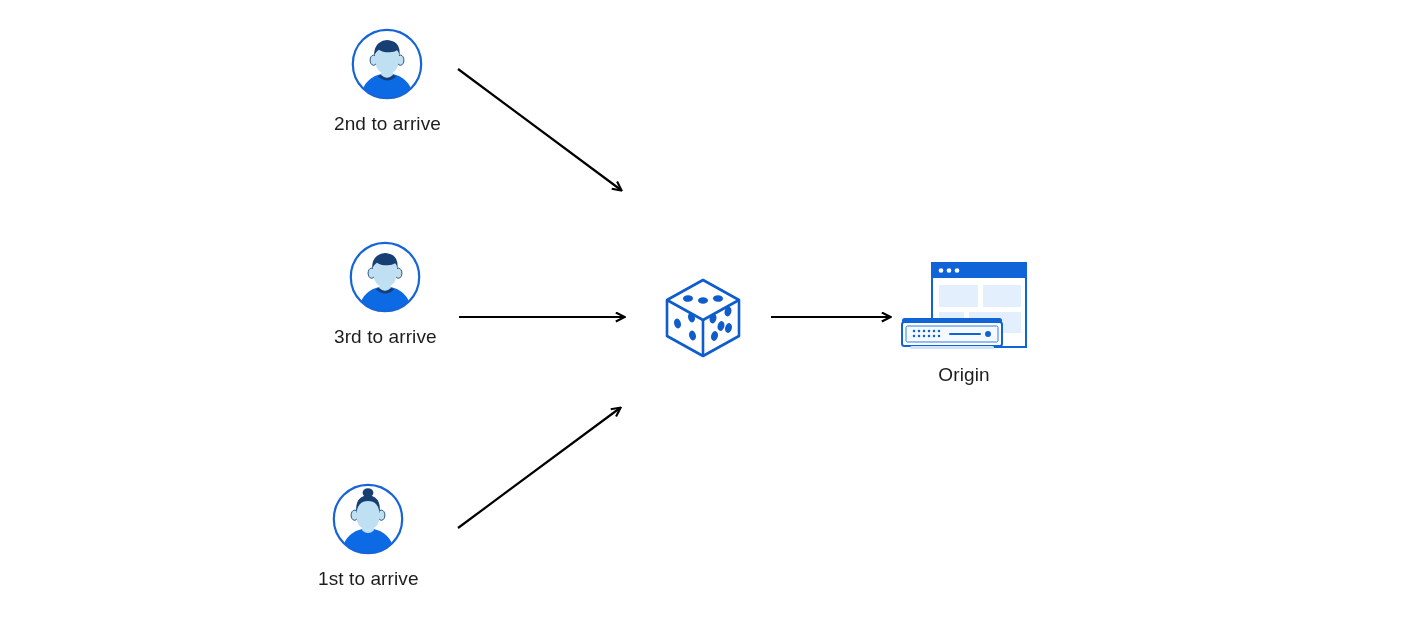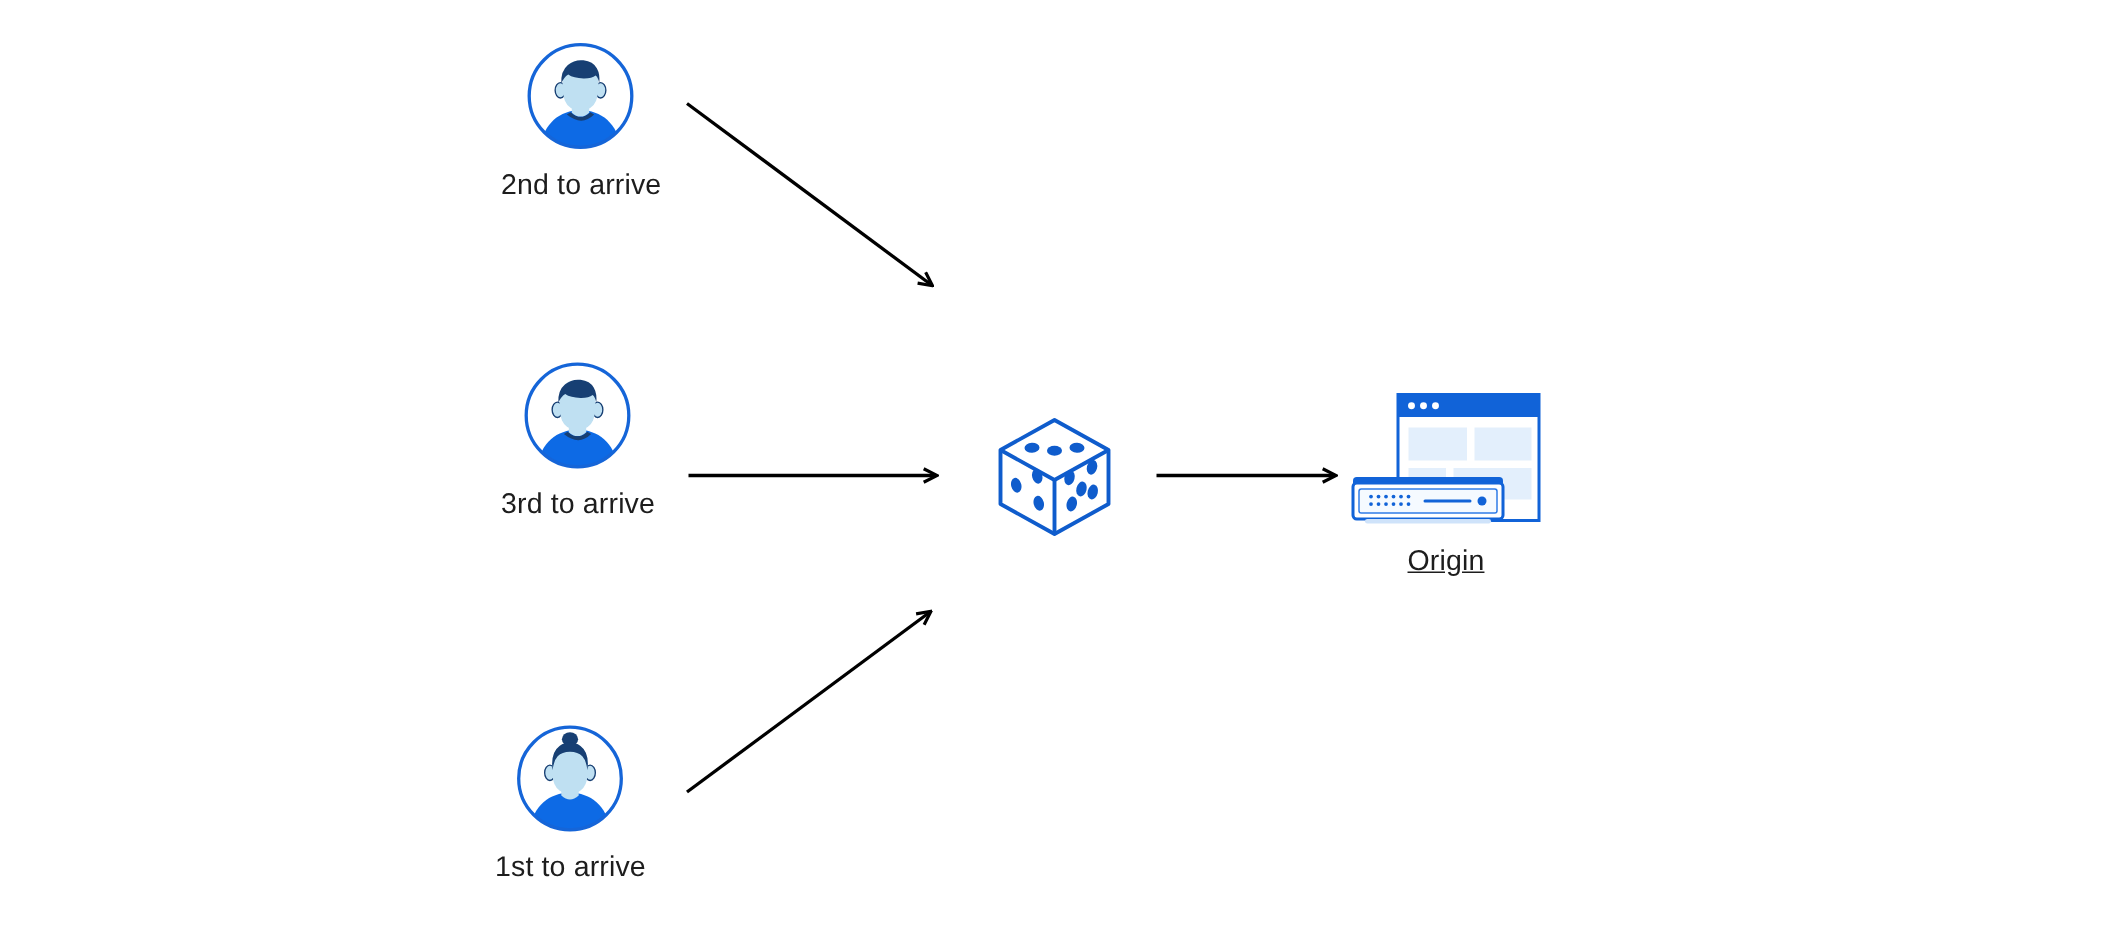--- a/index.html
+++ b/index.html
@@ -124,21 +124,21 @@
           <path d="M25 28 q0 -14.5 12 -14.5 q12 0 12 14.5 q0 8 -1.6 12.2 q-2.6 6.4 -10.4 6.4 q-7.8 0 -10.4 -6.4 q-1.6 -4.2 -1.6 -12.2 z" fill="#bfe0f2"></path>
           <path d="M24.2 28.6 q-0.4 -8.4 4.4 -12.3 q4.6 -3.8 10.4 -3.1 q6.4 0.8 8.9 5.3 q2.3 4.1 1.6 10.2
                    q-0.5 -3.9 -2.4 -5.4 q-2.6 2.1 -8.1 2 q-6.6 -0.1 -10.2 -2.6 q-2.9 1.9 -4.6 5.9 z" fill="#173f73"></path>
         </g>
         <circle cx="37" cy="37" r="34.2" fill="none" stroke="#1565d8" stroke-width="2.2"></circle>
       </svg>
     </div>
     <div class="node-label">3rd to arrive</div>
   </div>
 
-  <div class="node" style="left:330px; top:482px;">
+  <div class="node" style="left:318px; top:482px;">
     <div class="avatar-wrap">
       <svg viewBox="0 0 74 74" width="74" height="74" xmlns="http://www.w3.org/2000/svg">
         <defs>
           <clipPath id="cp-a3">
               <circle cx="37" cy="37" r="34.2"></circle>
             </clipPath>
         </defs>
         <circle cx="37" cy="37" r="34.2" fill="#ffffff"></circle>
         <g clip-path="url(#cp-a3)">
           <path d="M37 46.5 c-14.5 0 -25.5 9.5 -27.5 27.5 l55 0 c-2 -18 -13 -27.5 -27.5 -27.5 z" fill="#0d6ae5"></path>
@@ -228,16 +228,16 @@
             <circle cx="34" cy="76" r="1.25"></circle>
               <circle cx="39" cy="76" r="1.25"></circle>
           </g>
           <line x1="50" y1="74" x2="80" y2="74" stroke="#1163d8" stroke-width="2" stroke-linecap="round"></line>
           <circle cx="88" cy="74" r="3" fill="#1163d8"></circle>
 
           <rect x="10" y="86" width="84" height="3" rx="1.5" fill="#cfe3fa"></rect>
         </g>
       </svg>
     </div>
-    <div class="node-label" style="margin-top:4px;text-decoration:underline;">Origin</div>
+    <div class="node-label" style="margin-top:4px;">Origin</div>
   </div>
 
 </div>
 
 </body></html>

